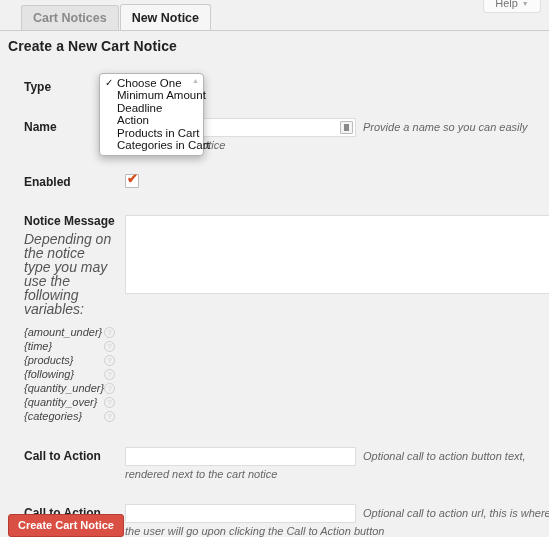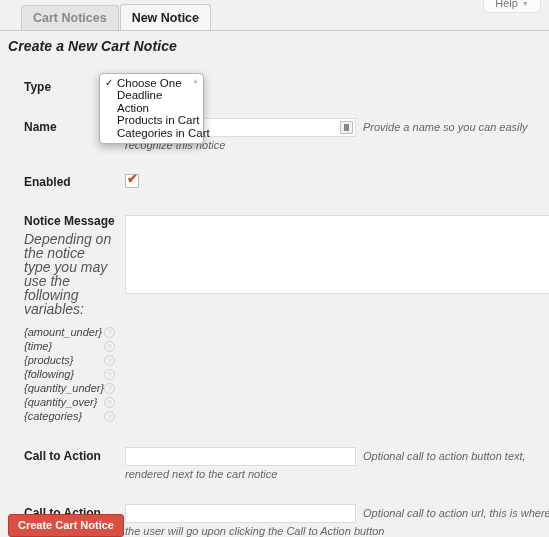--- a/index.html
+++ b/index.html
@@ -91,21 +91,20 @@
 
   
   .page-title {
     position: absolute;
     left: 8px;
     top: 38px;
     font-size: 14px;
     font-weight: bold;
     color: #222;
     letter-spacing: 0.1px;
-    font-style: italic;
   }
 
   
   .form-table {
     position: absolute;
     left: 0;
     top: 68px;
     width: 549px;
     border-collapse: collapse;
   }
@@ -465,20 +464,23 @@
   <button class="btn-primary">Create Cart Notice</button>
 </div>
 
 <div class="select-popup">
   <span class="select-scroll-arrow">▲</span>
   <div class="select-opt">
     <span class="check">✓</span>
     <span>Choose One</span>
   </div>
   <div class="select-opt">
+    <span>Minimum Amount</span>
+  </div>
+  <div class="select-opt">
     <span>Deadline</span>
   </div>
   <div class="select-opt">
     <span>Action</span>
   </div>
   <div class="select-opt">
     <span>Products in Cart</span>
   </div>
   <div class="select-opt">
     <span>Categories in Cart</span>

